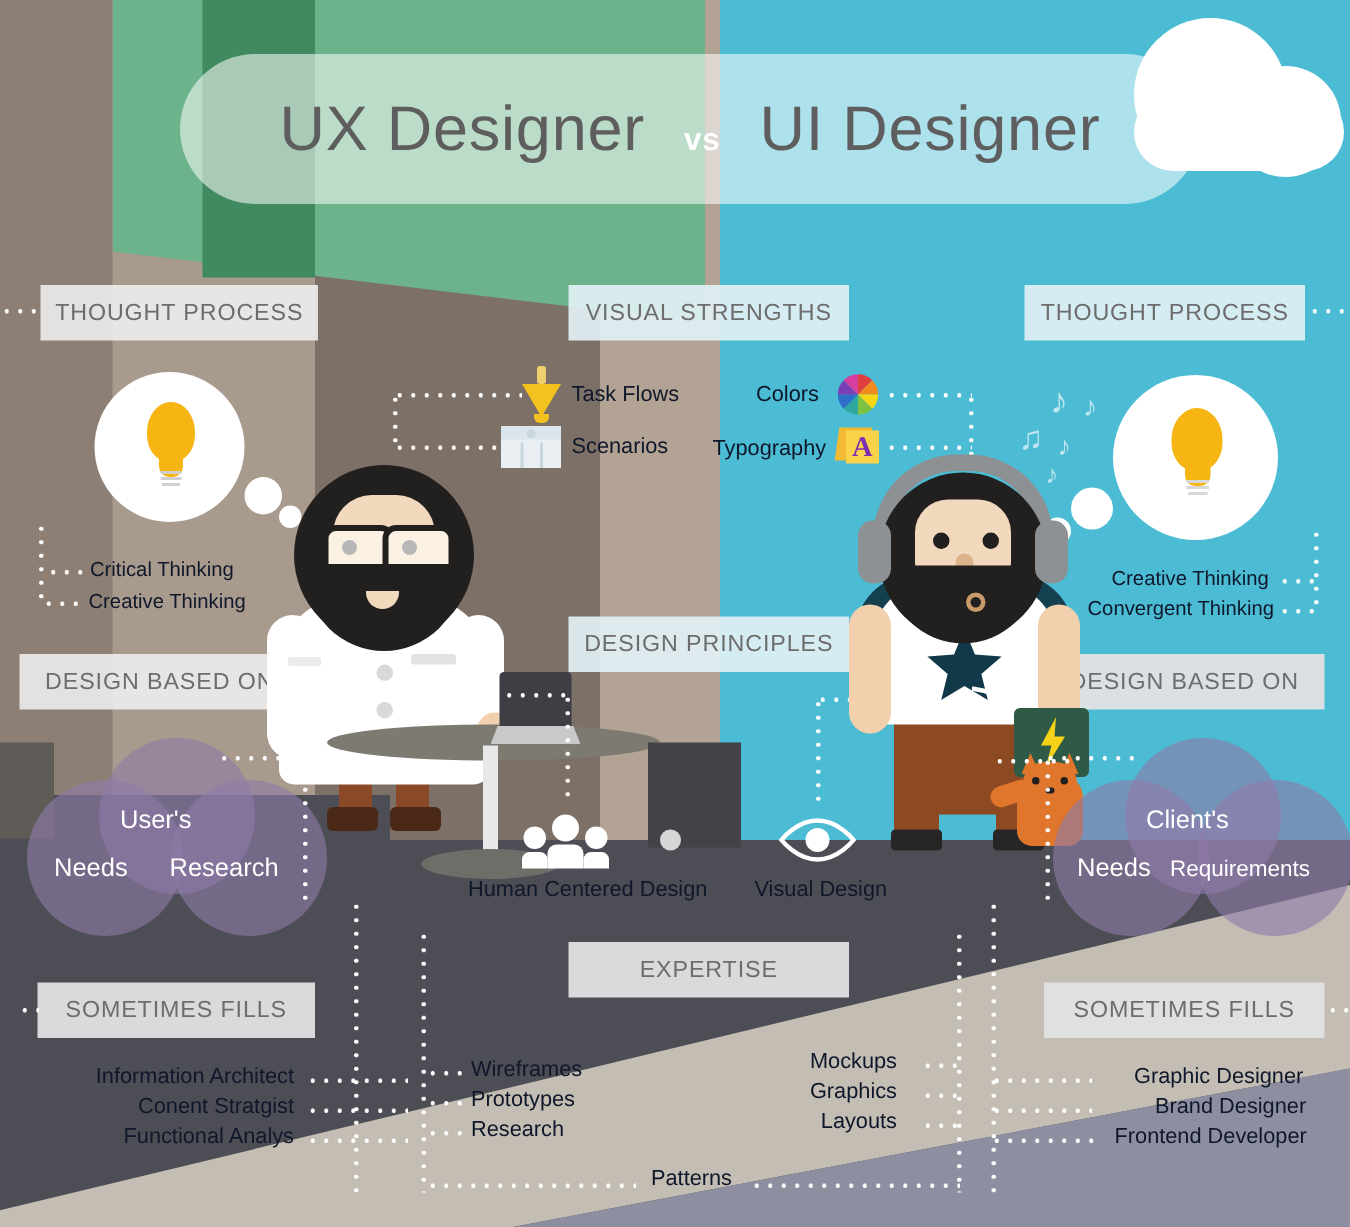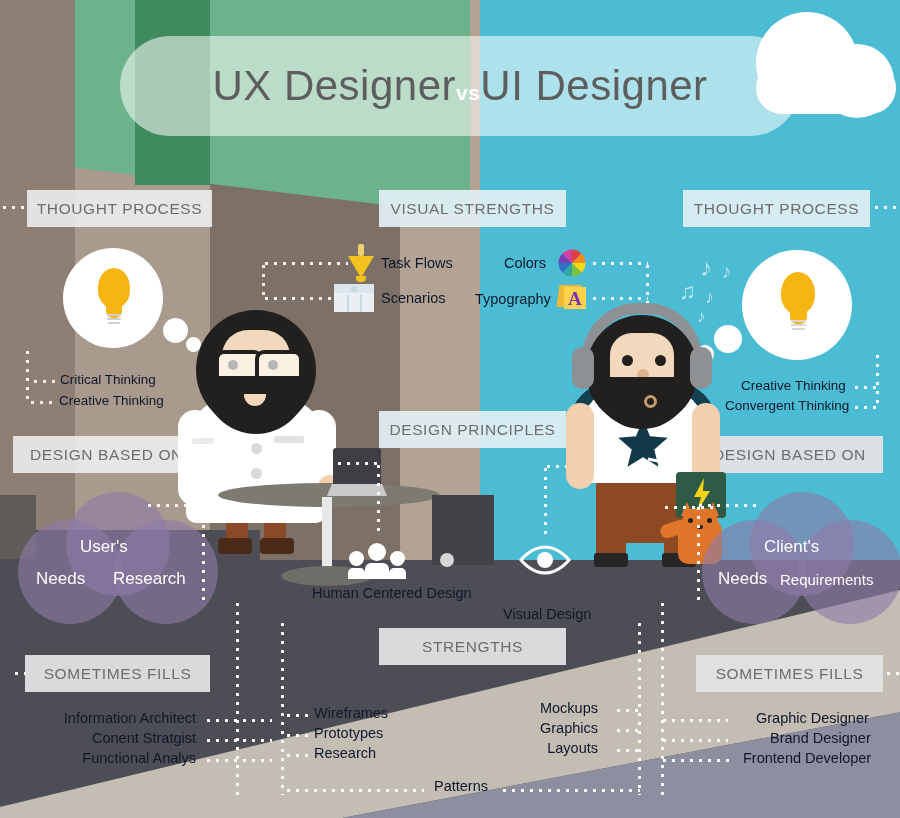--- a/index.html
+++ b/index.html
@@ -45,21 +45,21 @@
   .cloud{background:#ffffff;border-radius:50%;}
   
   .titlebar{
     left:120px;top:36px;width:680px;height:100px;
     background:rgba(255,255,255,0.55);
     border-radius:50px;
     display:flex;align-items:center;justify-content:center;
   }
   .title-text{
     font-size:42px;color:#5e5e5e;letter-spacing:.5px;white-space:nowrap;
-    display:flex;align-items:baseline;
+    display:flex;align-items:baseline;gap:26px;
   }
   .title-vs{font-size:21px;color:#ffffff;font-weight:bold;}
 
   
   .chip{
     background:rgba(240,240,240,0.88);
     color:#6d6d6d;
     font-size:15.5px;
     letter-spacing:.6px;
     display:flex;align-items:center;justify-content:center;
@@ -122,21 +122,21 @@
 
   <div class="abs chip" style="left:27px;top:190px;width:185px;">THOUGHT PROCESS</div>
   <div class="abs chip cyan" style="left:379px;top:190px;width:187px;">VISUAL STRENGTHS</div>
   <div class="abs chip cyan" style="left:683px;top:190px;width:187px;">THOUGHT PROCESS</div>
 
   <div class="abs chip" style="left:13px;top:436px;width:187px;">DESIGN BASED ON</div>
   <div class="abs chip cyan" style="left:379px;top:411px;width:187px;">DESIGN PRINCIPLES</div>
   <div class="abs chip grey" style="left:696px;top:436px;width:187px;">DESIGN BASED ON</div>
 
   <div class="abs chip grey" style="left:25px;top:655px;width:185px;">SOMETIMES FILLS</div>
-  <div class="abs chip grey" style="left:379px;top:628px;width:187px;">STRENGTHS</div>
+  <div class="abs chip grey" style="left:379px;top:628px;width:187px;">EXPERTISE</div>
   <div class="abs chip grey" style="left:696px;top:655px;width:187px;">SOMETIMES FILLS</div>
 
   <div class="abs white" style="left:63px;top:248px;width:100px;height:100px;border-radius:50%;"></div>
   <div class="abs white" style="left:163px;top:318px;width:25px;height:25px;border-radius:50%;"></div>
   <div class="abs white" style="left:186px;top:337px;width:15px;height:15px;border-radius:50%;"></div>
 
   <div class="abs" style="left:95px;top:268px;width:38px;height:62px;">
     <div class="abs" style="left:3px;top:0;width:32px;height:40px;border-radius:50% 50% 45% 45%;background:#f7b514;"></div>
     <div class="abs" style="left:11px;top:28px;width:16px;height:22px;background:#f7b514;border-radius:0 0 7px 7px;"></div>
     <div class="abs" style="left:12px;top:46px;width:14px;height:2px;background:#cfcfcf;"></div>
@@ -359,21 +359,21 @@
     <div class="abs" style="left:0px;top:25px;width:17px;height:11px;background:#fff;border-radius:5px 5px 0 0;"></div>
     <div class="abs" style="left:42px;top:8px;width:15px;height:15px;background:#fff;border-radius:50%;"></div>
     <div class="abs" style="left:41px;top:25px;width:17px;height:11px;background:#fff;border-radius:5px 5px 0 0;"></div>
   </div>
   <div class="abs wlabel big" style="left:312px;top:585px;">Human Centered Design</div>
 
   <svg class="abs" width="52" height="30" viewBox="0 0 52 30" style="left:519px;top:545px;">
     <path d="M26,2 C40,2 50,15 50,15 C50,15 40,28 26,28 C12,28 2,15 2,15 C2,15 12,2 26,2 Z" fill="none" stroke="#ffffff" stroke-width="3"></path>
     <circle cx="26" cy="15" r="8" fill="#ffffff"></circle>
   </svg>
-  <div class="abs wlabel big" style="left:503px;top:585px;margin-top:21px;">Visual Design</div>
+  <div class="abs wlabel big" style="left:503px;top:585px;">Visual Design</div>
   <div class="abs dotsV" style="left:544px;top:465px;height:75px;"></div>
   <div class="abs dotsH" style="left:544px;top:465px;width:22px;"></div>
 
   <div class="abs" style="left:22px;top:710px;width:250px;">
     <div style="position:relative;height:20px;text-align:right;">
       <div class="wlabel big abs" style="right:76px;top:0;">Information Architect</div>
       <div class="abs dotsH" style="right:0px;top:9px;width:68px;"></div>
     </div>
     <div style="position:relative;height:20px;">
       <div class="wlabel big abs" style="right:76px;top:0;">Conent Stratgist</div>

